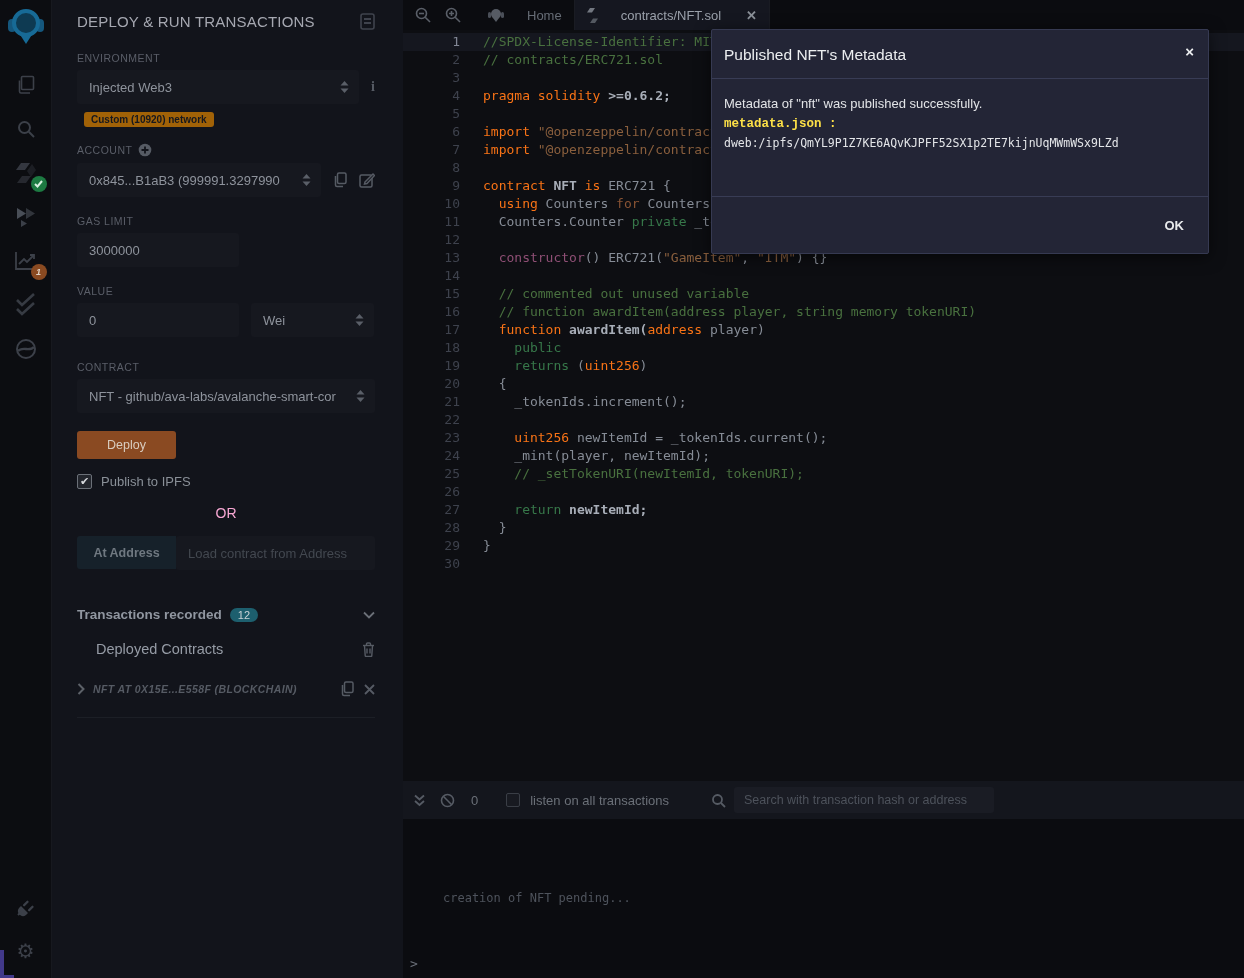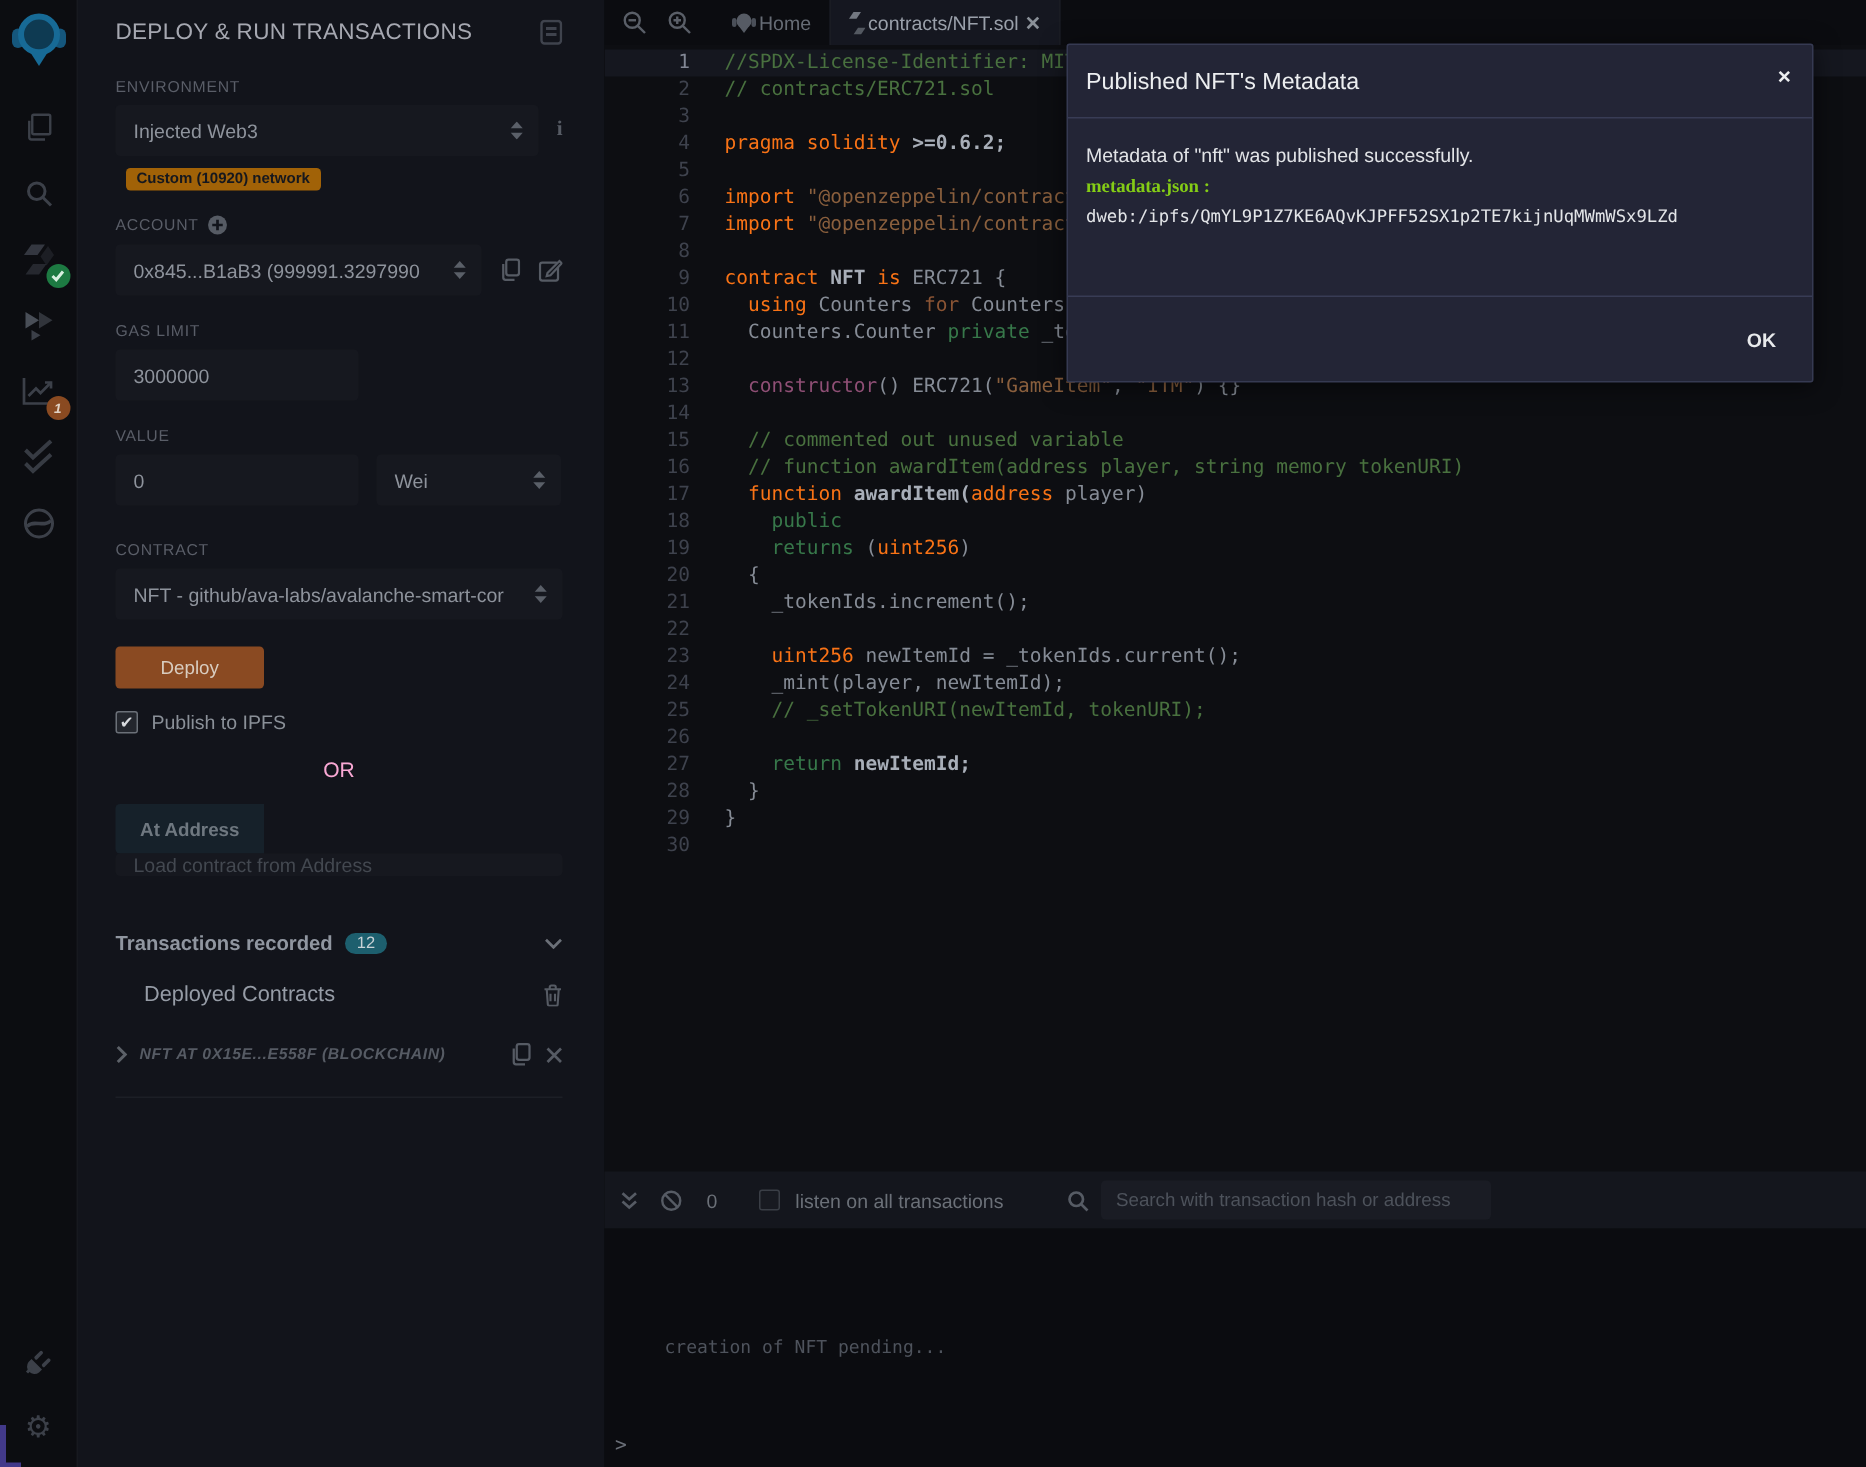--- a/index.html
+++ b/index.html
@@ -43,21 +43,21 @@
   input.tin { width:100%; height:34px; background:#16181f; border:0; border-radius:3px; color:#8e939c;
               font-size:13px; padding:0 12px; outline:none; font-family:"Liberation Sans",sans-serif; }
   input.tin::placeholder { color:#434850; }
   .deploy-btn { margin-top:18px; width:99px; height:28px; background:#8a4a22; border:0; border-radius:3px;
                 color:#d9cdc0; font-size:12.5px; cursor:pointer; font-family:"Liberation Sans",sans-serif; }
   .chk-row { display:flex; align-items:center; gap:9px; margin-top:15px; cursor:pointer; }
   .chk { width:15px; height:15px; border:1px solid #6b7078; border-radius:2px; background:#23262d;
          color:#d8dade; font-size:11px; display:flex; align-items:center; justify-content:center; }
   .chk-row .lab { color:#8a9098; font-size:13px; }
   .or { text-align:center; color:#f9a8d4; font-size:14px; margin-top:16px; }
-  .ataddr-row { display:flex; margin-top:15px;flex-direction:column; }
+  .ataddr-row { display:flex; margin-top:15px; }
   .ataddr-btn { width:99px; height:33px; background:#16212a; border:0; border-radius:3px 0 0 3px;
                 color:#6f7880; font-size:12.5px; font-weight:bold; cursor:pointer;
                 font-family:"Liberation Sans",sans-serif; flex:0 0 auto; }
   .ataddr-in { border-radius:0 3px 3px 0; height:33px; background:#15171e; }
   .tx-row { display:flex; align-items:center; margin-top:37px; gap:8px; cursor:pointer; }
   .tx-row .lab { color:#9096a0; font-size:13.5px; font-weight:bold; }
   .pill { background:#1d5f6e; color:#c8d2d6; font-size:11px; padding:1px 8px; border-radius:9px; }
   .tx-row .chev { margin-left:auto; color:#6b7078; }
   .dep-head { display:flex; align-items:center; margin-top:19px; }
   .dep-head .lab { color:#969ca6; font-size:14.5px;margin-left:19px; }
@@ -68,21 +68,21 @@
   .dep-item .lab { color:#565b64; font-size:10.5px; letter-spacing:.4px; font-weight:bold; }
   .dep-item .mini-ic { margin-left:auto; }
   .dep-item .mini-ic + .mini-ic { margin-left:2px; }
 
   
   .main { position:absolute; left:403px; top:0; right:0; bottom:0; background:#0d0e12; }
   .tabbar { position:absolute; left:0; right:0; top:0; height:30px; background:#0b0c10;
             display:flex; align-items:center; }
   .zoomic { color:#5a5f68; width:30px; display:flex; justify-content:center; cursor:pointer; }
   .zoomic:first-child { margin-left:5px; }
-  .tab { height:30px; display:flex; align-items:center; gap:2px; padding:0 12px; font-size:13px;
+  .tab { height:30px; display:flex; align-items:center; gap:23px; padding:0 12px; font-size:13px;
          color:#666c75; cursor:pointer; }
   .tab.home { margin-left:8px; }
   .tab.active { background:#151720; color:#9aa0aa; border-left:1px solid #1a1c23; border-right:1px solid #1a1c23; }
   .tab .close { color:#8a9098; font-size:13px; font-weight:bold; margin-left:2px; }
   .editor { position:absolute; left:0; right:0; top:30px; height:751px; background:#0d0e12;
             font-family:"DejaVu Sans Mono", monospace; font-size:13px; padding-top:3px; overflow:hidden; }
   .line { display:flex; height:18px; line-height:18px; }
   .line.active { background:#15171f; }
   .ln { width:57px; text-align:right; color:#3e424d; flex:0 0 auto; }
   .line.active .ln { color:#828795; }
@@ -116,21 +116,21 @@
 
   
   .modal { position:absolute; left:711px; top:29px; width:498px; background:#232536;
            border:1px solid #363a52; border-radius:2px; box-shadow:0 3px 16px rgba(0,0,0,.55); z-index:10; }
   .modal-head { position:relative; padding:16px 14px 14px 12px; border-bottom:1px solid #383c55; }
   .modal-head h2 { font-size:15.5px; font-weight:500; color:#eceef0; }
   .modal-close { position:absolute; right:14px; top:13px; color:#eceef0; font-size:15px; font-weight:bold;
                  cursor:pointer; }
   .modal-body { padding:17px 14px 46px 12px; border-bottom:1px solid #383c55; }
   .modal-msg { color:#e2e4e7; font-size:13px; }
-  .modal-file { font-family:Liberation Serif, serif; font-weight:bold; color:#84cc16; font-size:12.5px;
+  .modal-file { font-family:Liberation Mono, monospace; font-weight:bold; color:#fde047; font-size:12.5px;
                 margin-top:6px; }
   .modal-uri { font-family:"DejaVu Sans Mono", monospace; color:#e3e5e8; font-size:11.5px; margin-top:5px; }
   .modal-foot { height:56px; display:flex; align-items:center; justify-content:flex-end; padding-right:24px; }
   .ok-btn { background:none; border:0; color:#e8eaec; font-size:13px; font-weight:bold; cursor:pointer;
             font-family:"Liberation Sans",sans-serif; }
   svg { display:block; }
 </style>
 </head>
 <body>
 

